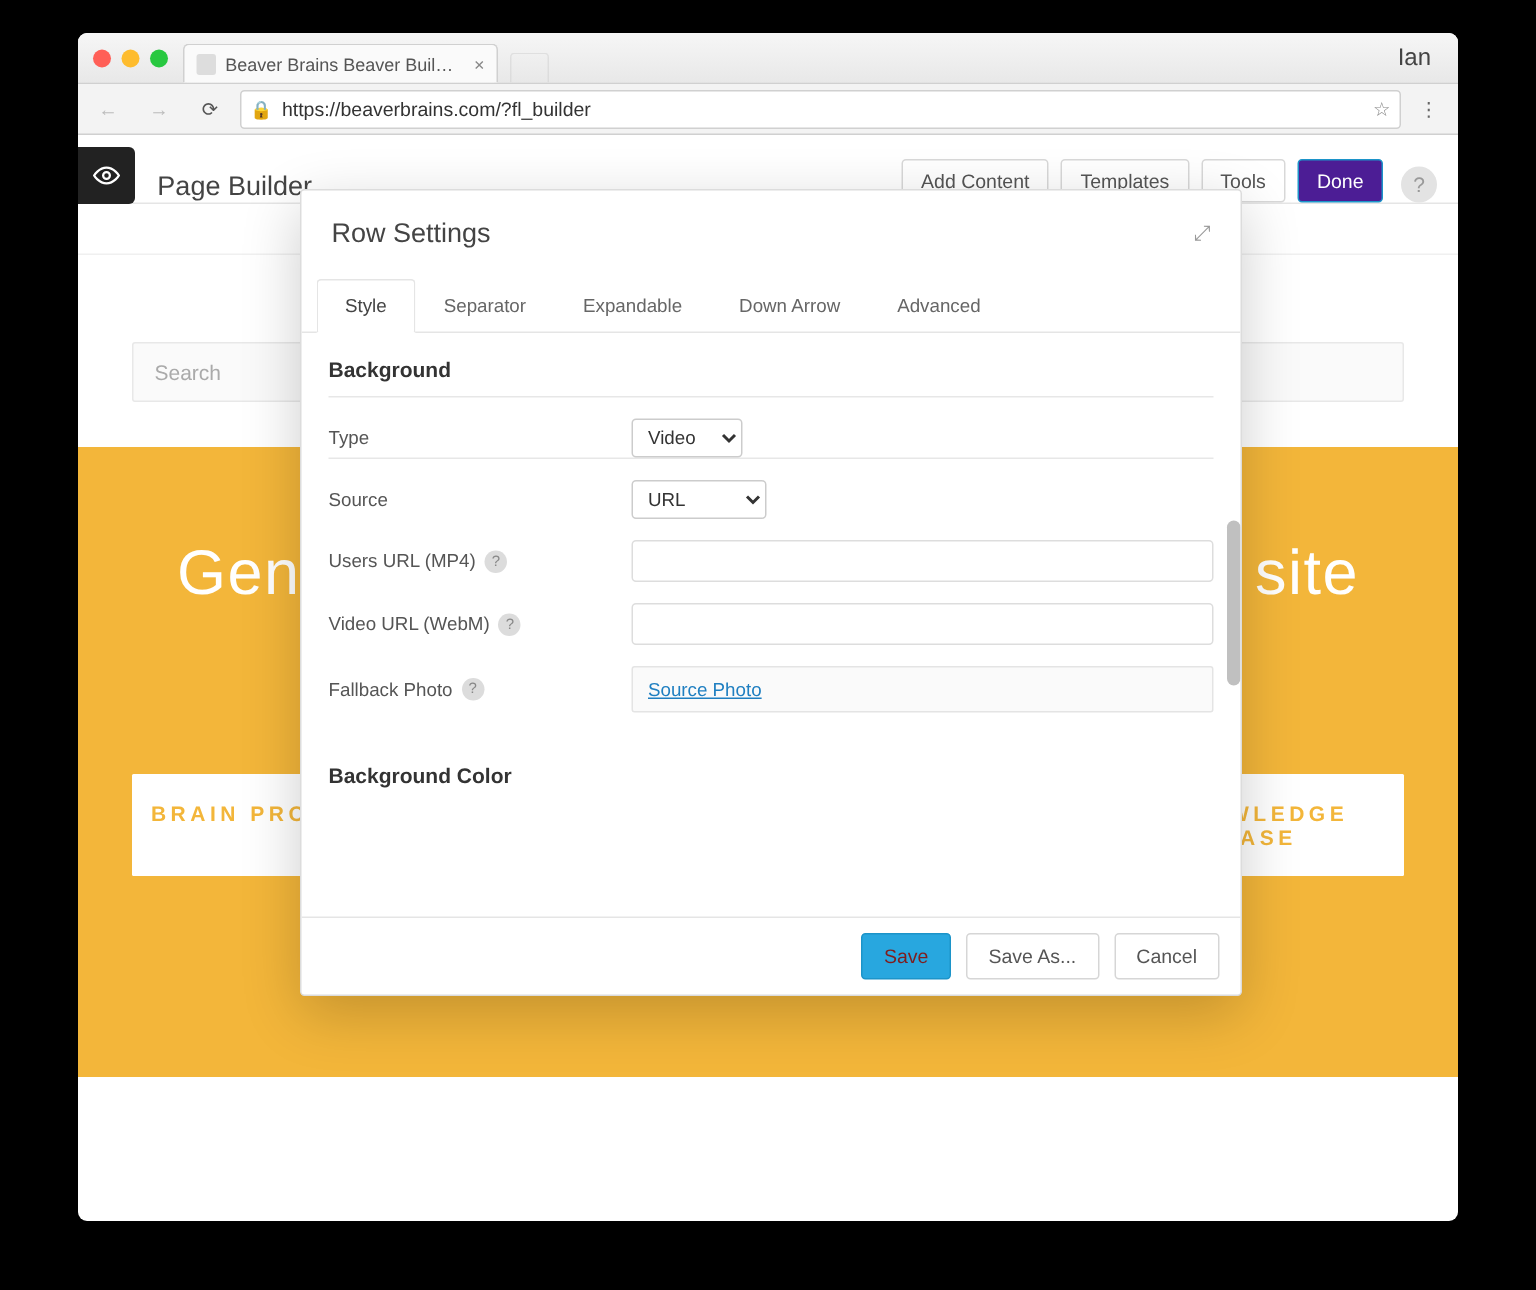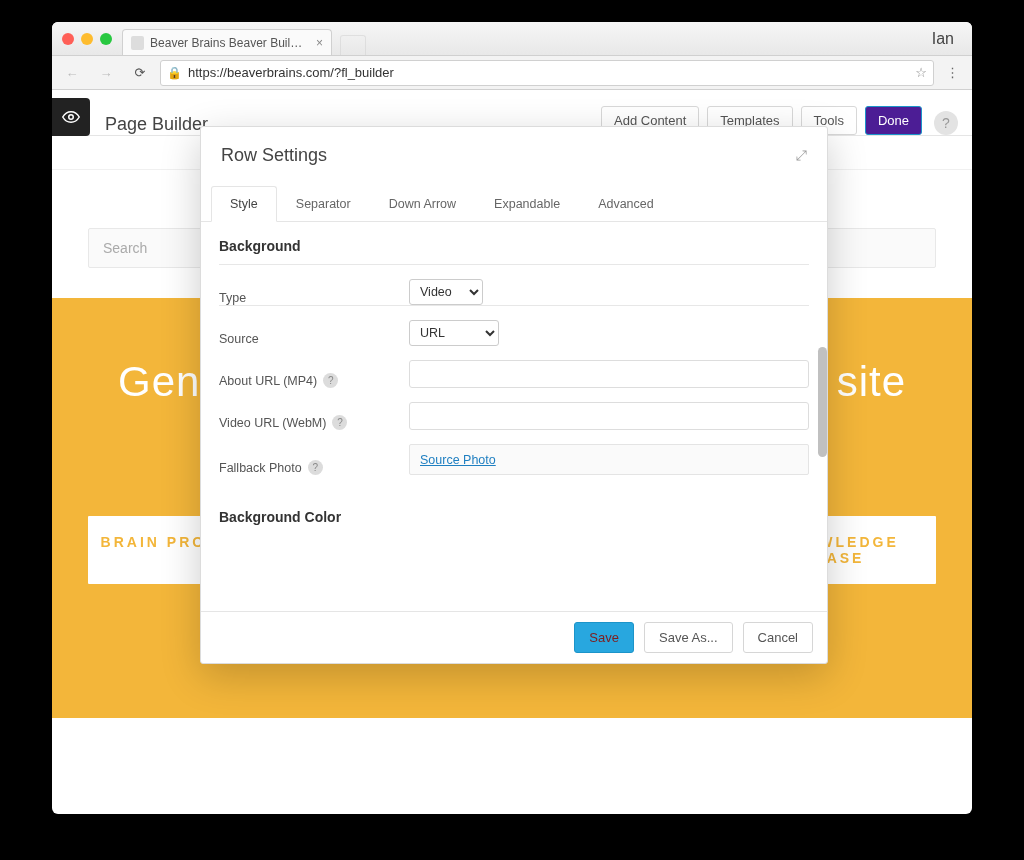--- a/index.html
+++ b/index.html
@@ -156,21 +156,21 @@
   .modal-scrollbar { position:absolute; right:0; top:220px; width:9px; height:110px; background:#c0c0c0; border-radius:6px;}
   .modal-header { padding:18px 20px 6px; display:flex;align-items:center;}
   .modal-title { font-size:18px;color:#444;font-weight:400;}
   .modal-expand { margin-left:auto;color:#9a9a9a;font-size:14px;}
   .modal-tabs { display:flex; padding:14px 10px 0 10px; border-bottom:1px solid #e5e5e5;}
   .mtab { padding:10px 18px 10px; font-size:12.5px;color:#666; border:1px solid transparent; border-bottom:none; margin-bottom:-1px; border-radius:3px 3px 0 0;}
   .mtab.active { background:#fff;border-color:#e5e5e5;color:#444;border-bottom:1px solid #fff;}
   .modal-body { flex:1; overflow:hidden; padding:0 0 0 0;}
   .section-h { font-size:14px;font-weight:700;color:#333;padding:16px 18px 10px; border-bottom:none;}
   .section-line { height:1px;background:#e7e7e7;margin:0 18px 0;}
-  .field-row { display:flex;align-items:flex-end;padding:14px 18px 0;}
+  .field-row { display:flex;align-items:center;padding:14px 18px 0;gap:12px;}
   .field-label { width:190px;font-size:12.5px;color:#555;display:flex;align-items:center;gap:6px;}
   .field-ctrl { flex:1; }
   .help-q {
     display:inline-flex;width:15px;height:15px;border-radius:50%;background:#dcdcdc;color:#888;font-size:10px;align-items:center;justify-content:center;
   }
   select.sel {
     appearance:auto;border:1px solid #ccc;border-radius:3px;padding:4px 6px;font-size:12.5px;background:#fff;color:#333;min-width:74px;
   }
   input.textin {
     width:100%;max-width:400px;border:1px solid #ddd;border-radius:3px;padding:6px 8px;font-size:12.5px;background:#fff;
@@ -281,22 +281,22 @@
     </div>
 
     <div class="modal">
       <div class="modal-header">
         <span class="modal-title">Row Settings</span>
         <span class="modal-expand">⤢</span>
       </div>
       <div class="modal-tabs">
         <div class="mtab active">Style</div>
         <div class="mtab">Separator</div>
+        <div class="mtab">Expandable</div>
         <div class="mtab">Down Arrow</div>
-        <div class="mtab">Expandable</div>
         <div class="mtab">Advanced</div>
       </div>
 
       <div class="modal-body">
         <div class="section-h">Background</div>
         <div class="section-line"></div>
         <div class="field-row">
           <div class="field-label">Type</div>
           <div class="field-ctrl">
             <select class="sel">
@@ -311,21 +311,21 @@
           <div class="field-label">Source</div>
           <div class="field-ctrl">
             <select class="sel" style="min-width:90px;">
               <option>URL</option>
             </select>
           </div>
         </div>
 
         <div class="field-row">
           <div class="field-label">
-            <span>About URL (MP4)</span>
+            <span>Users URL (MP4)</span>
               <span class="help-q">?</span>
           </div>
           <div class="field-ctrl"><input class="textin" style=""></div>
         </div>
 
         <div class="field-row">
           <div class="field-label">
             <span>Video URL (WebM)</span>
               <span class="help-q">?</span>
           </div>

